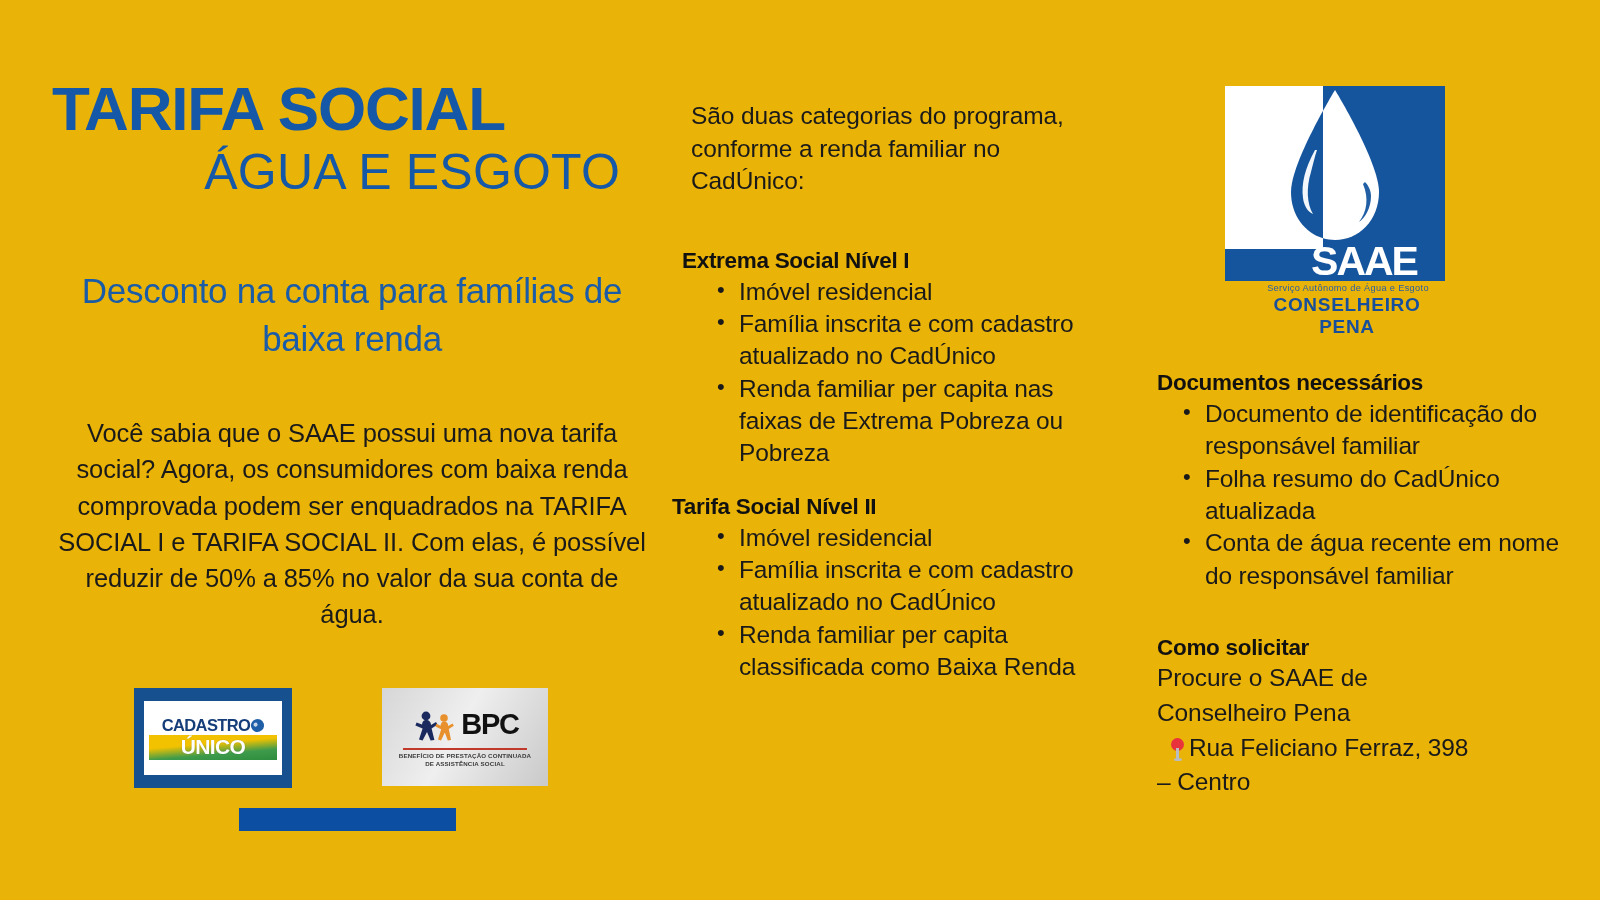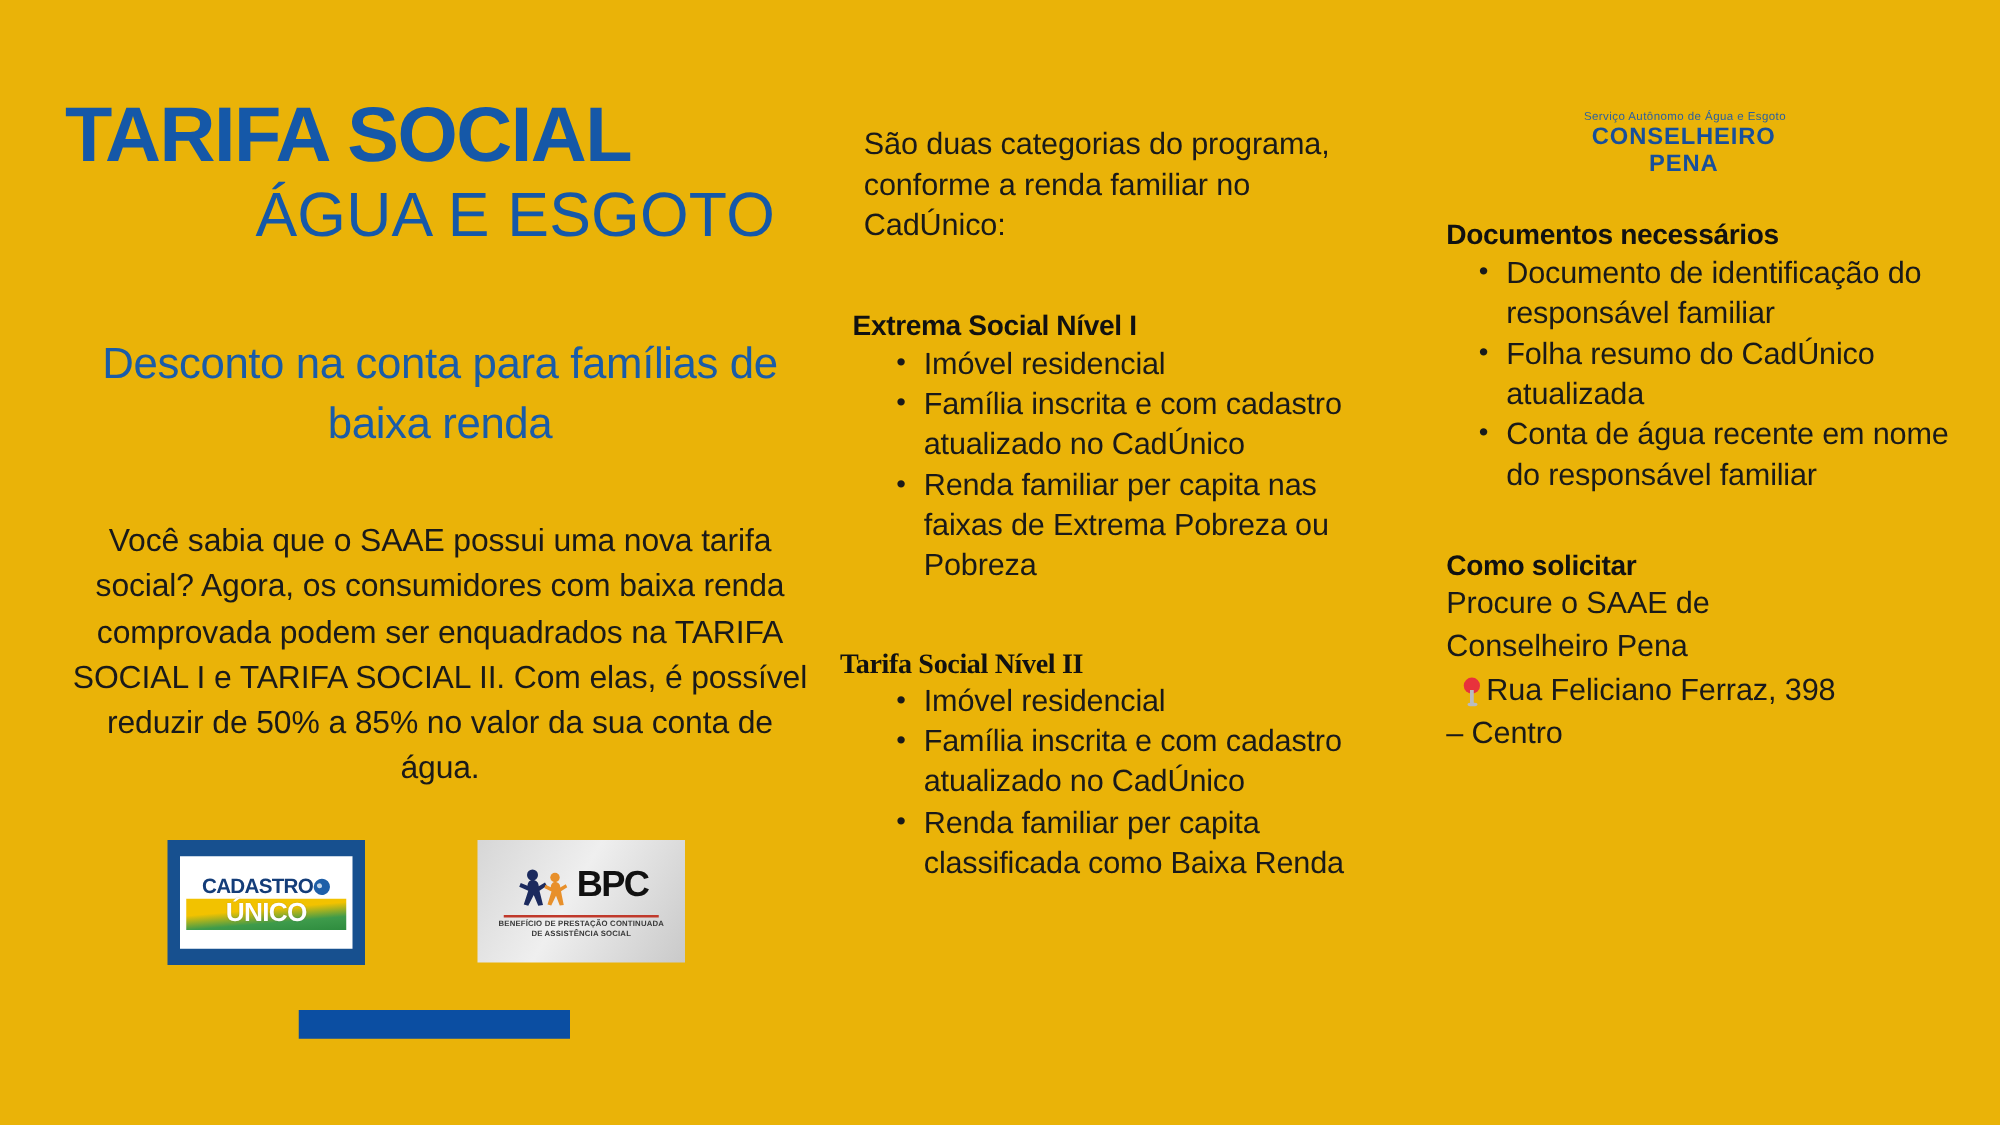--- a/index.html
+++ b/index.html
@@ -70,21 +70,21 @@
     line-height: 1.42;
     color: #1a1a1a;
     text-align: center;
     letter-spacing: -0.1px;
   }
 
   
   .logos-row {
     position: absolute;
     left: 80px;
-    top: 592px;
+    top: 608px;
     width: 540px;
     height: 140px;
   }
   
   .cadunico {
     position: absolute;
     left: 54px;
     top: 80px;
     width: 158px;
     height: 100px;
@@ -222,21 +222,21 @@
     letter-spacing: -0.1px;
   }
   .grp-title {
     font-weight: bold;
     font-size: 22.5px;
     color: #111111;
     letter-spacing: -0.3px;
     margin: 0;
   }
   .grp-1 { margin-top: 50px; margin-left: -9px; }
-  .grp-2 { margin-top: 48px; margin-left: -19px; font-family: Liberation Serif, serif; }
+  .grp-2 { margin-top: 24px; margin-left: -19px; }
   ul.bullets {
     margin: 2px 0 0 0;
     padding-left: 26px;
     list-style: none;
   }
   ul.bullets li {
     font-size: 24.5px;
     line-height: 1.32;
     color: #1a1a1a;
     position: relative;
@@ -439,20 +439,44 @@
     <ul class="bullets">
       <li>Imóvel residencial</li>
       <li>Família inscrita e com cadastro atualizado no CadÚnico</li>
       <li>Renda familiar per capita classificada como Baixa Renda</li>
     </ul>
   </div>
 
   <div class="col-right">
 
     <div class="saae">
+      <div class="saae-box">
+        <div class="saae-white"></div>
+        <div class="saae-drop-wrap">
+          <svg width="128" height="172" viewBox="0 0 128 172" aria-hidden="true">
+
+            <defs>
+              <clipPath id="leftHalf">
+                  <rect x="0" y="0" width="52" height="172"></rect>
+                </clipPath>
+              <clipPath id="rightHalf">
+                  <rect x="52" y="0" width="76" height="172"></rect>
+                </clipPath>
+            </defs>
+            <path id="dropPath" d="M64 2 C64 2 20 74 20 104 C20 132 40 152 64 152 C88 152 108 132 108 104 C108 74 64 2 64 2 Z" fill="#15559E" clip-path="url(#leftHalf)"></path>
+            <path d="M64 2 C64 2 20 74 20 104 C20 132 40 152 64 152 C88 152 108 132 108 104 C108 74 64 2 64 2 Z" fill="#ffffff" clip-path="url(#rightHalf)"></path>
+
+            <path d="M44 62 C34 80 30 96 32 110 C33 118 37 124 42 126 C36 116 35 100 40 84 C42 76 44 68 46 62 Z" fill="#ffffff" opacity=".95" clip-path="url(#leftHalf)"></path>
+            <path d="M92 96 C98 110 96 124 88 134 C94 130 100 120 100 108 C100 102 97 97 94 94 Z" fill="#15559E" opacity=".95" clip-path="url(#rightHalf)"></path>
+          </svg>
+        </div>
+        <div class="saae-text-band">
+          <span class="saae-word">SAAE</span>
+        </div>
+      </div>
       <div class="saae-tag">Serviço Autônomo de Água e Esgoto</div>
       <div class="saae-city">CONSELHEIRO PENA</div>
     </div>
 
     <div class="r-head docs">Documentos necessários</div>
     <ul class="bullets right-b">
       <li>Documento de identificação do responsável familiar</li>
       <li>Folha resumo do CadÚnico atualizada</li>
       <li>Conta de água recente em nome do responsável familiar</li>
     </ul>

